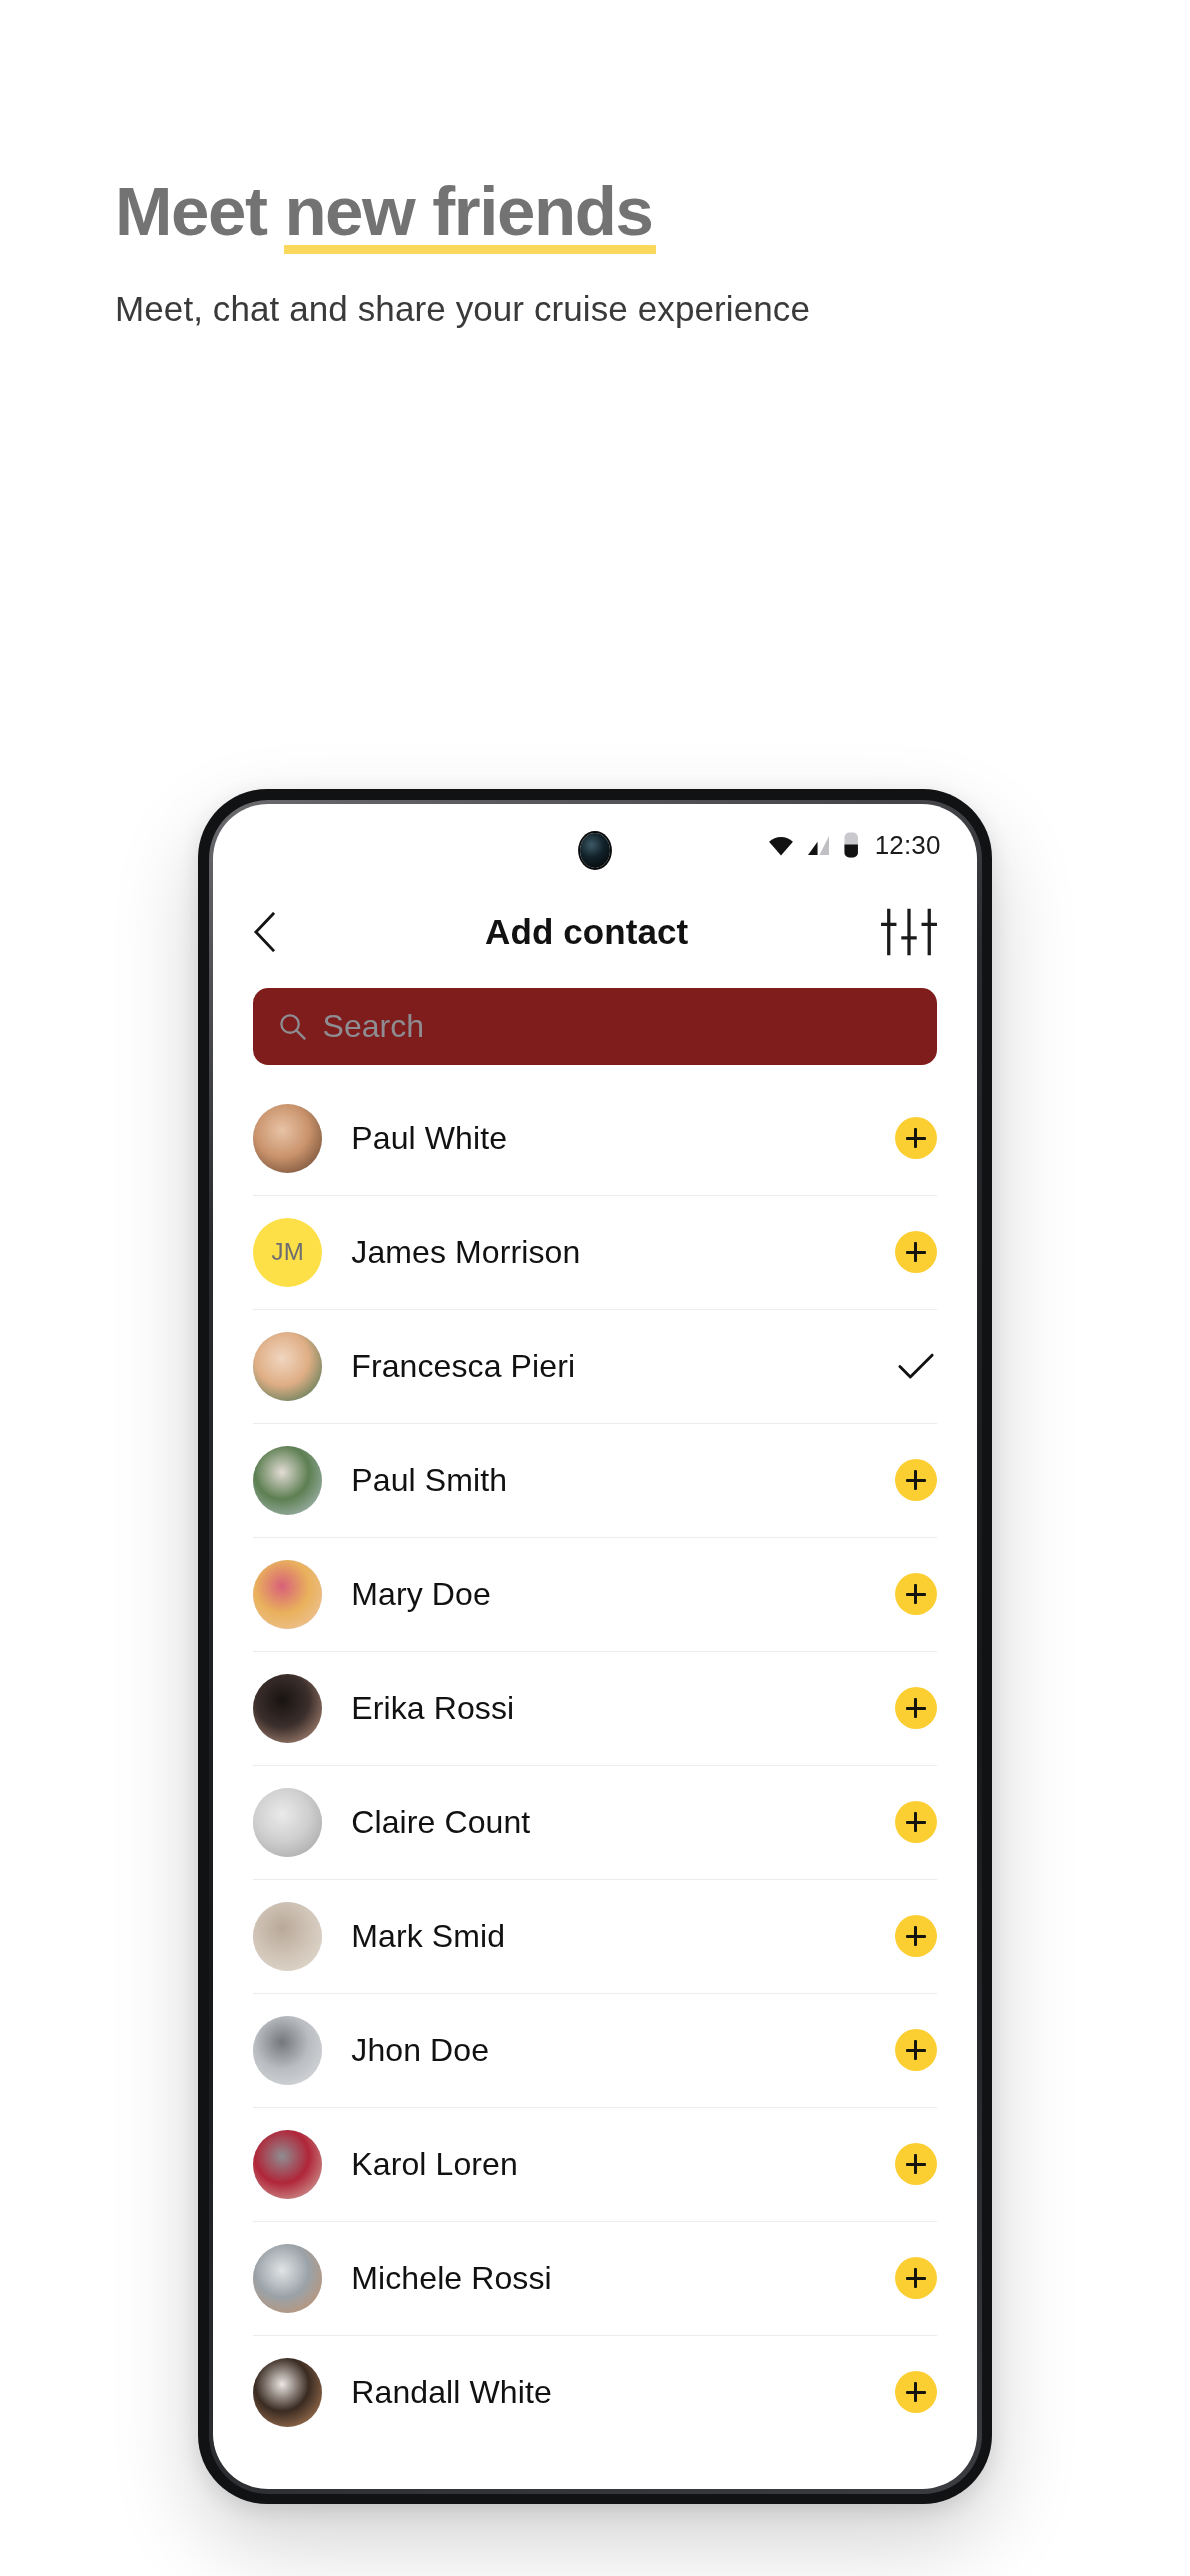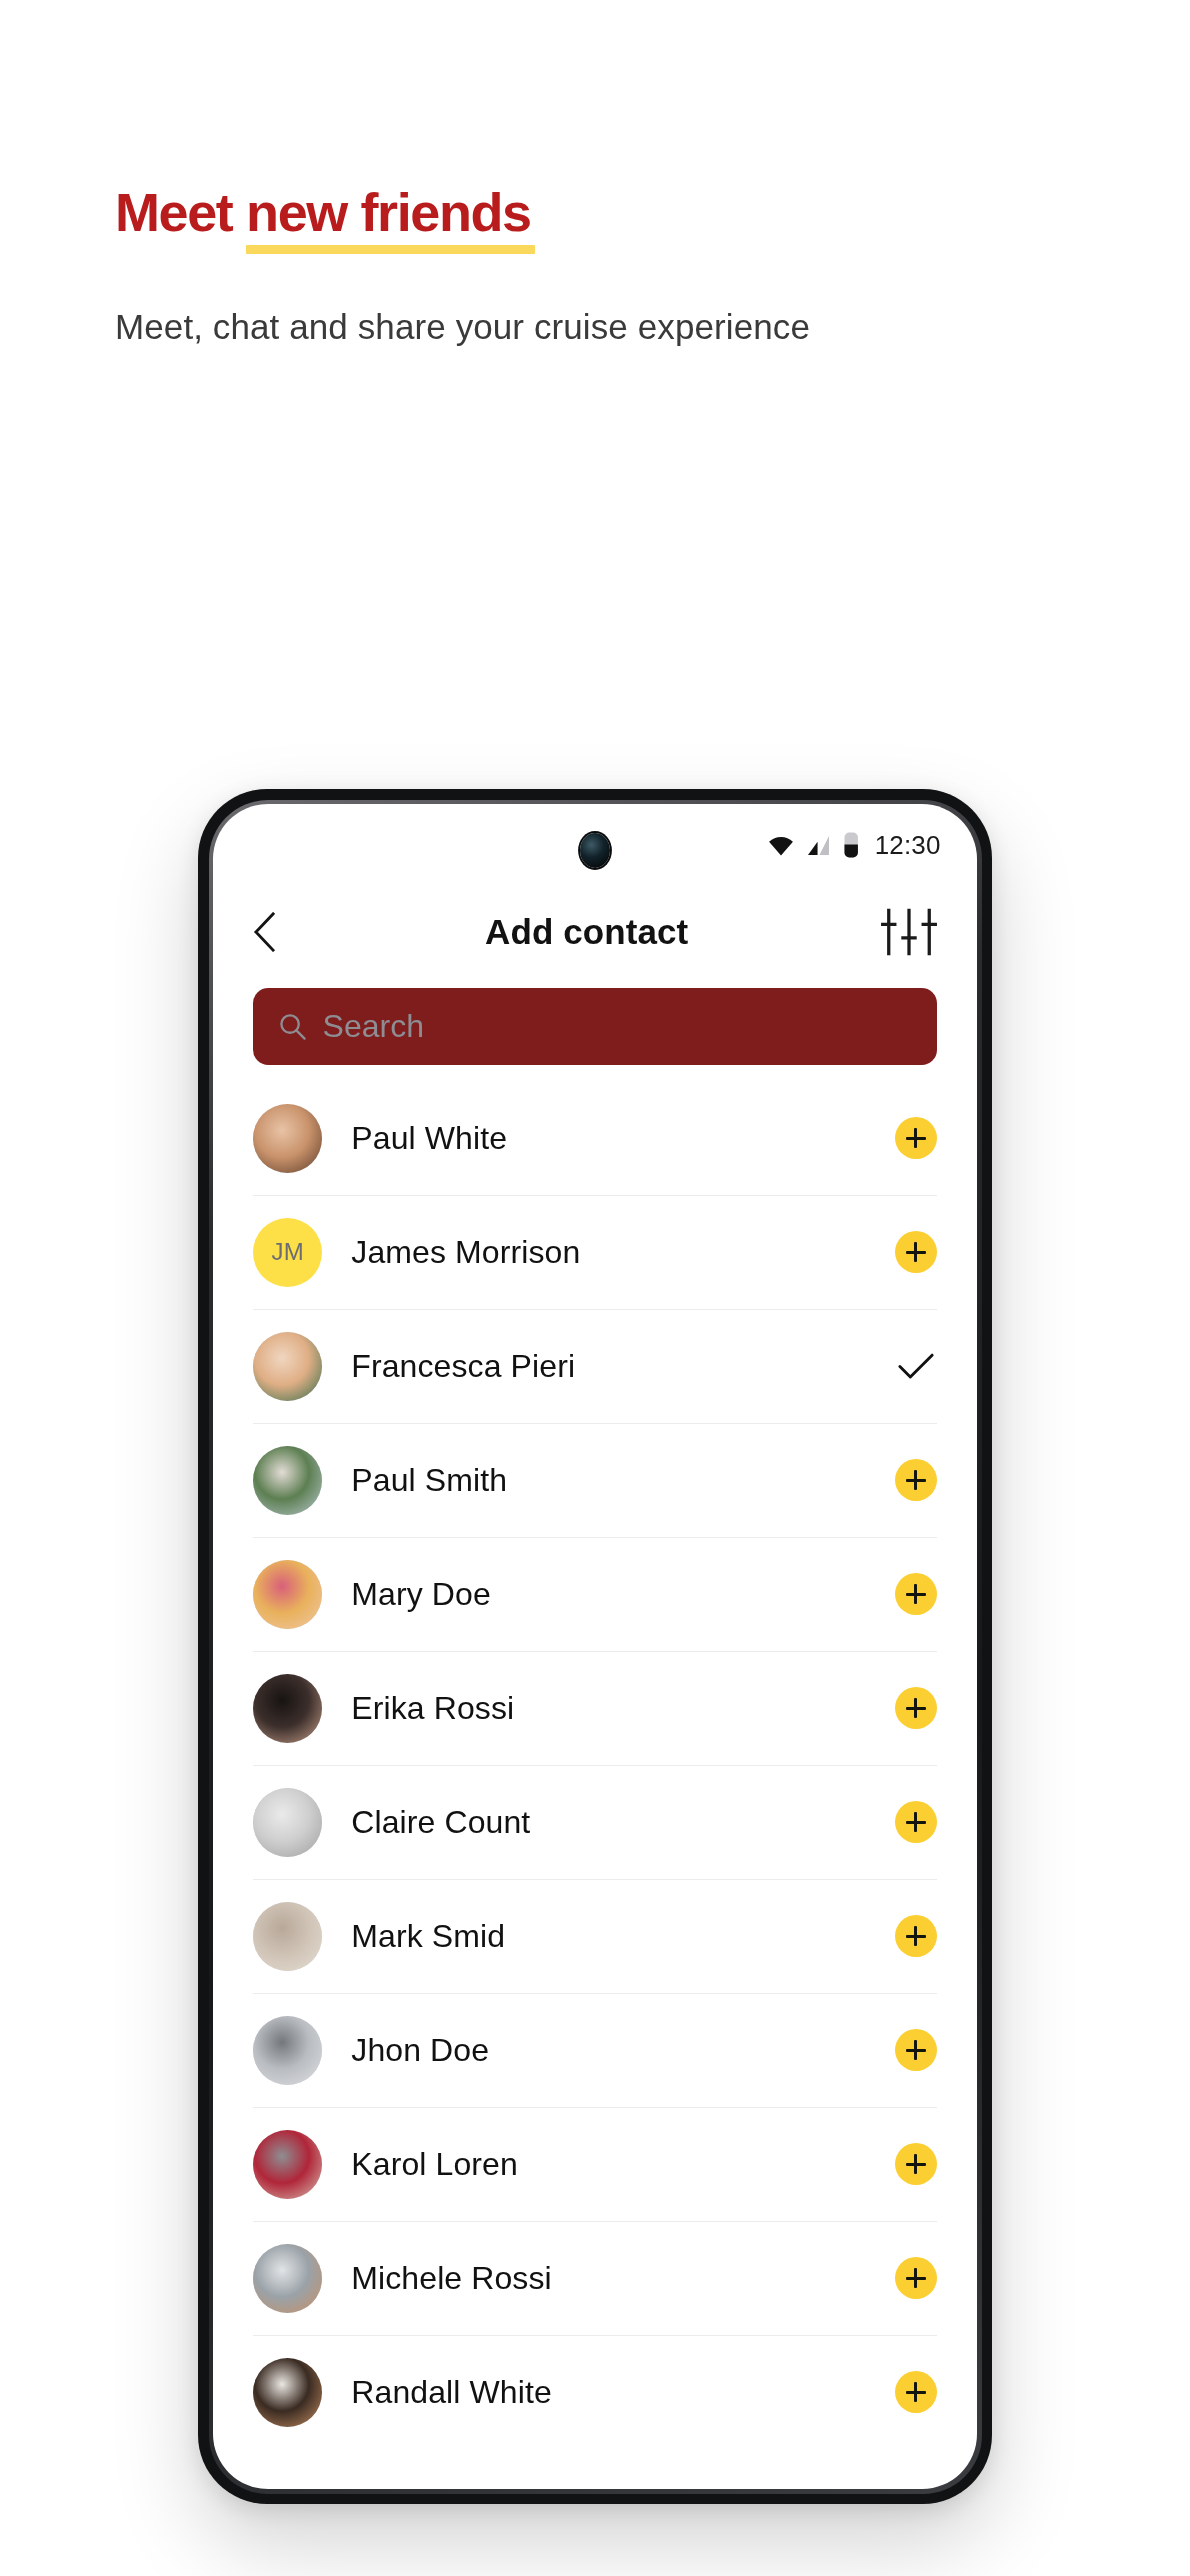--- a/index.html
+++ b/index.html
@@ -17,44 +17,44 @@
   }
 
   
   .promo {
     position: absolute;
     left: 115px;
     top: 168px;
     width: 958px;
   }
   .promo-title {
-    font-size: 54px;
+    font-size: 69px;
     line-height: 88px;
     font-weight: 700;
     letter-spacing: -1.4px;
-    color: #b91c1c;
+    color: #737373;
     margin: 0;
     white-space: nowrap;
   }
   .promo-title .hl {
     position: relative;
     display: inline-block;
   }
   .promo-title .hl::after {
     content: "";
     position: absolute;
     left: 0;
     right: -3.8px;
     bottom: 1.9px;
     height: 9.6px;
     background: #F9D85B;
     border-radius: 1px;
   }
   .promo-sub {
-    margin: 45px 0 0 0;
+    margin: 27px 0 0 0;
     font-size: 35px;
     line-height: 51px;
     font-weight: 400;
     color: #3a3a3a;
     letter-spacing: 0.1px;
     max-width: 786px;
   }
 
   
   .phone {

